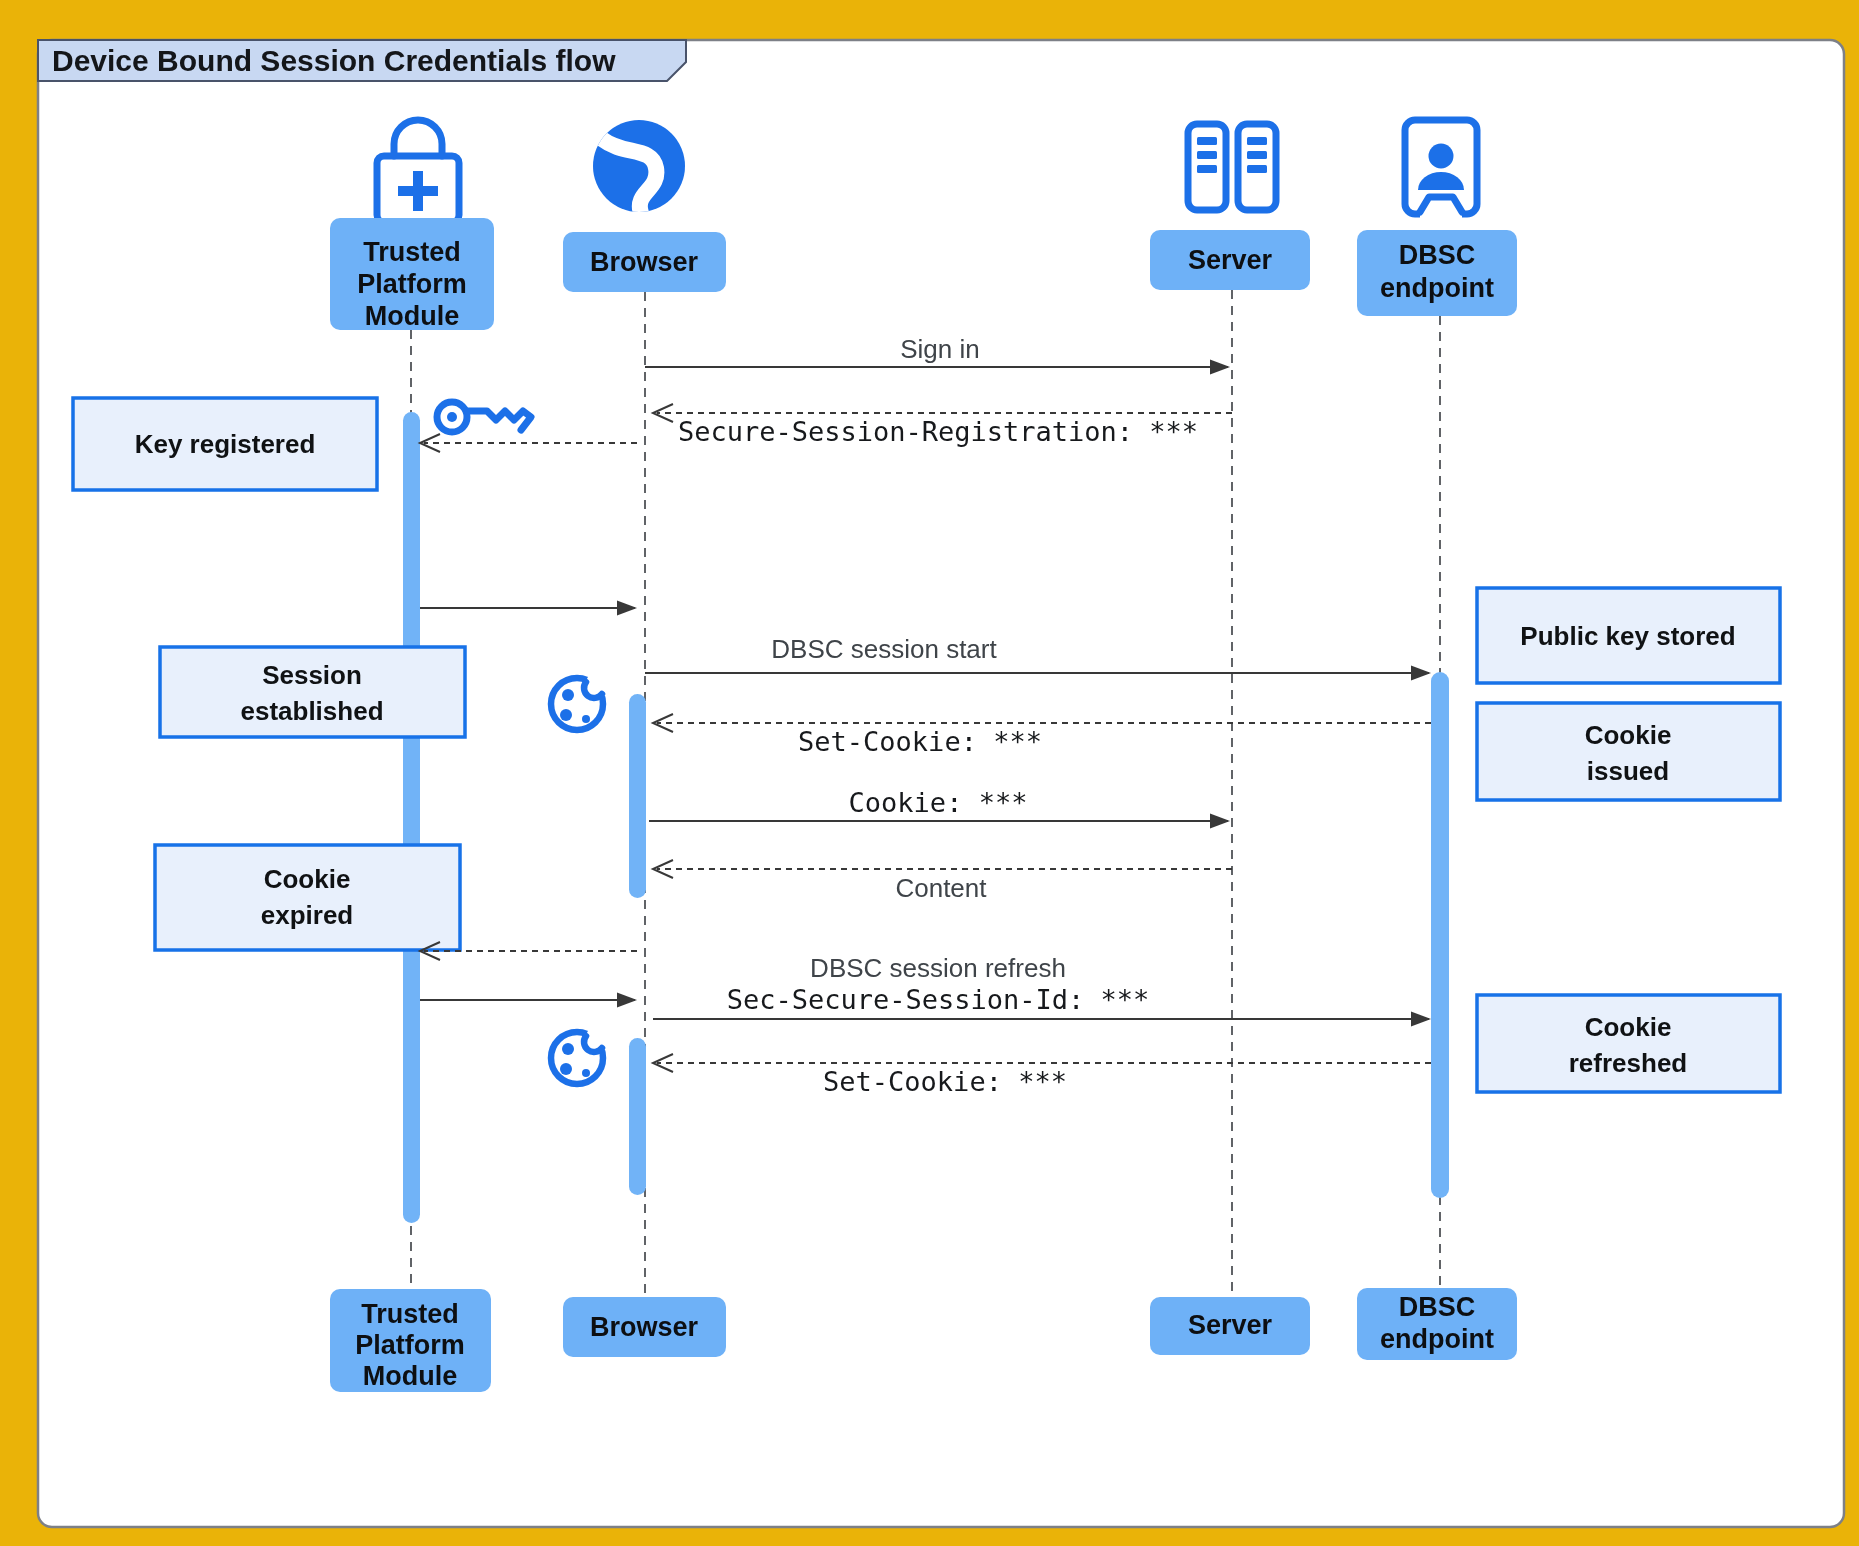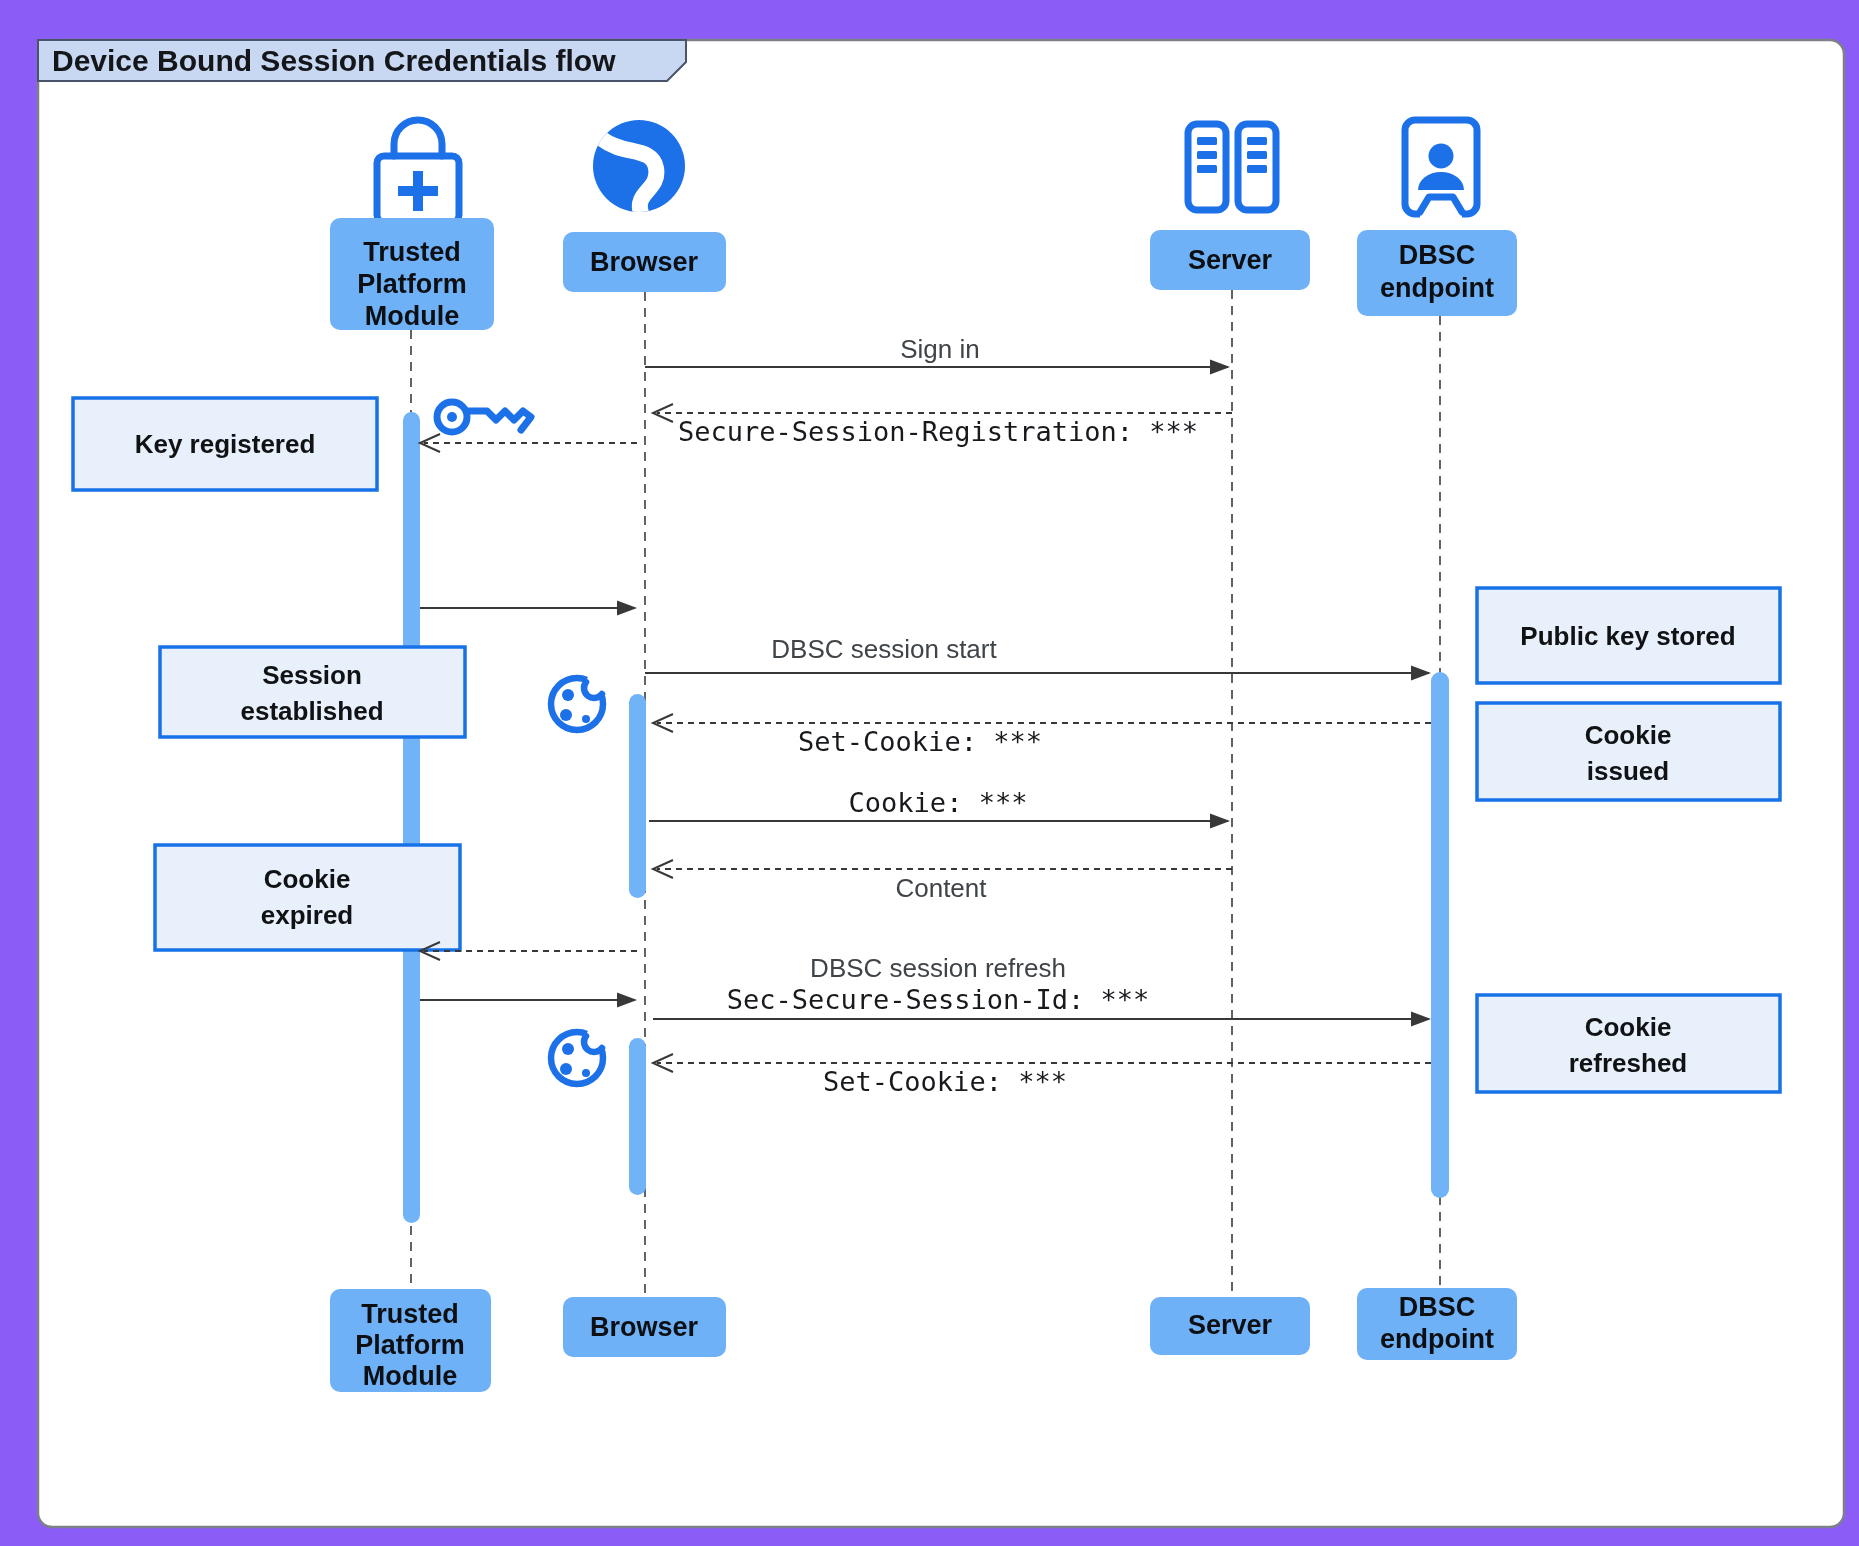--- a/index.html
+++ b/index.html
@@ -1,16 +1,16 @@
 <!DOCTYPE html>
 <html><head>
 <meta charset="utf-8">
 <style>
   html,body{margin:0;padding:0;background:#ffffff;}
-  .stage{width:1859px;height:1546px;position:relative;background:#8b5cf6;}
+  .stage{width:1859px;height:1546px;position:relative;background:#eab308;}
   svg{display:block;}
   
   .frame{fill:#ffffff;stroke:#7d8087;stroke-width:2.5;}
   .title-tab{fill:#c8d8f2;stroke:#49536a;stroke-width:2;}
   .title-text{font:bold 30px "Liberation Sans",sans-serif;fill:#14161a;}
   
   .actor-box{fill:#6eb1f7;}
   .actor-label{font:bold 27px "Liberation Sans",sans-serif;fill:#0d0f12;text-anchor:middle;}
   .icon-stroke{stroke:#1c70e8;fill:none;stroke-width:7;stroke-linecap:round;stroke-linejoin:round;}
   .icon-fill{fill:#1c70e8;}

